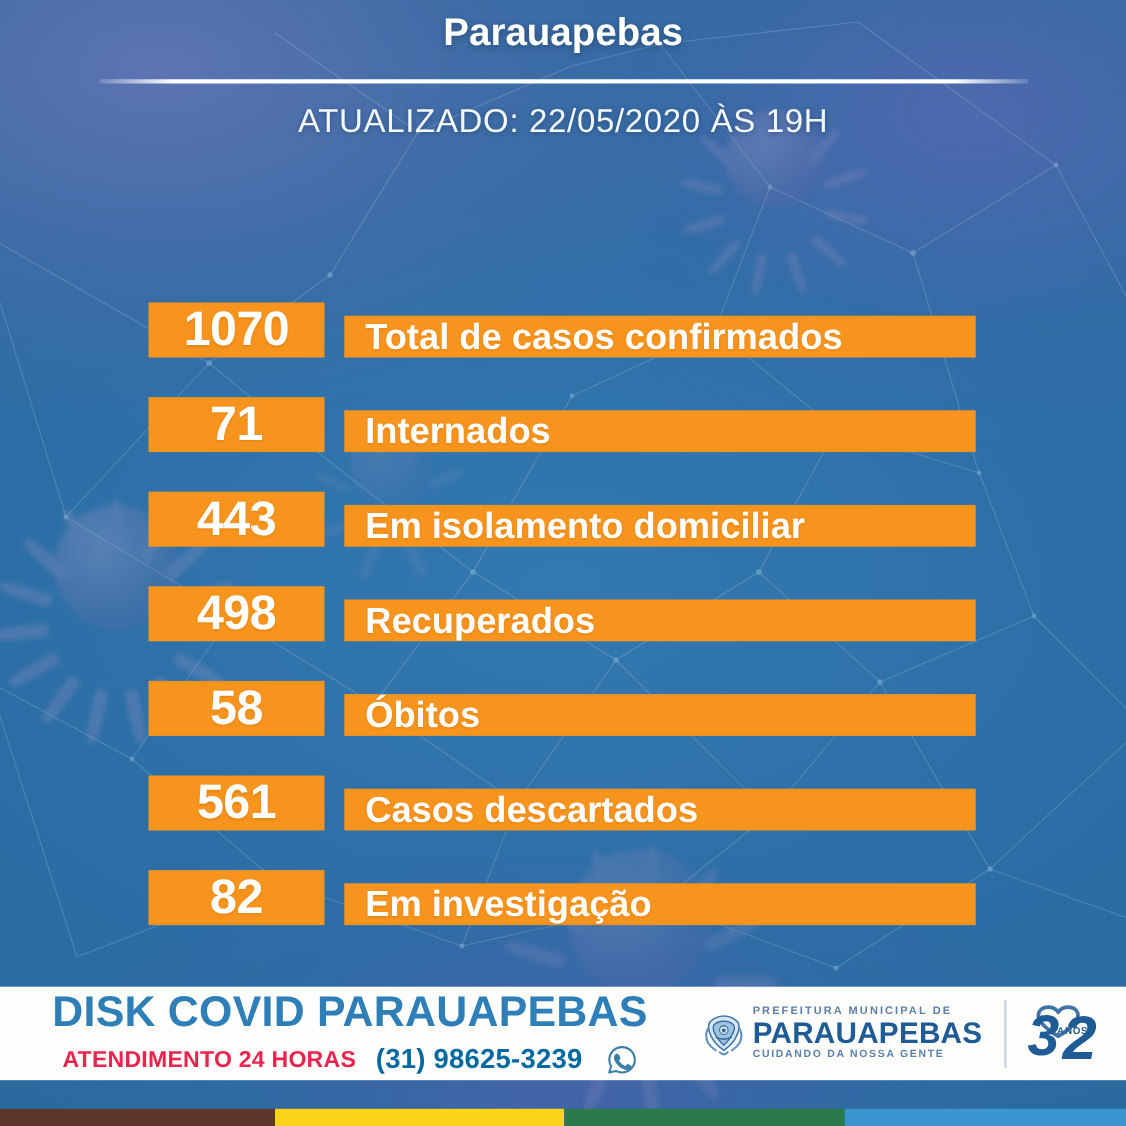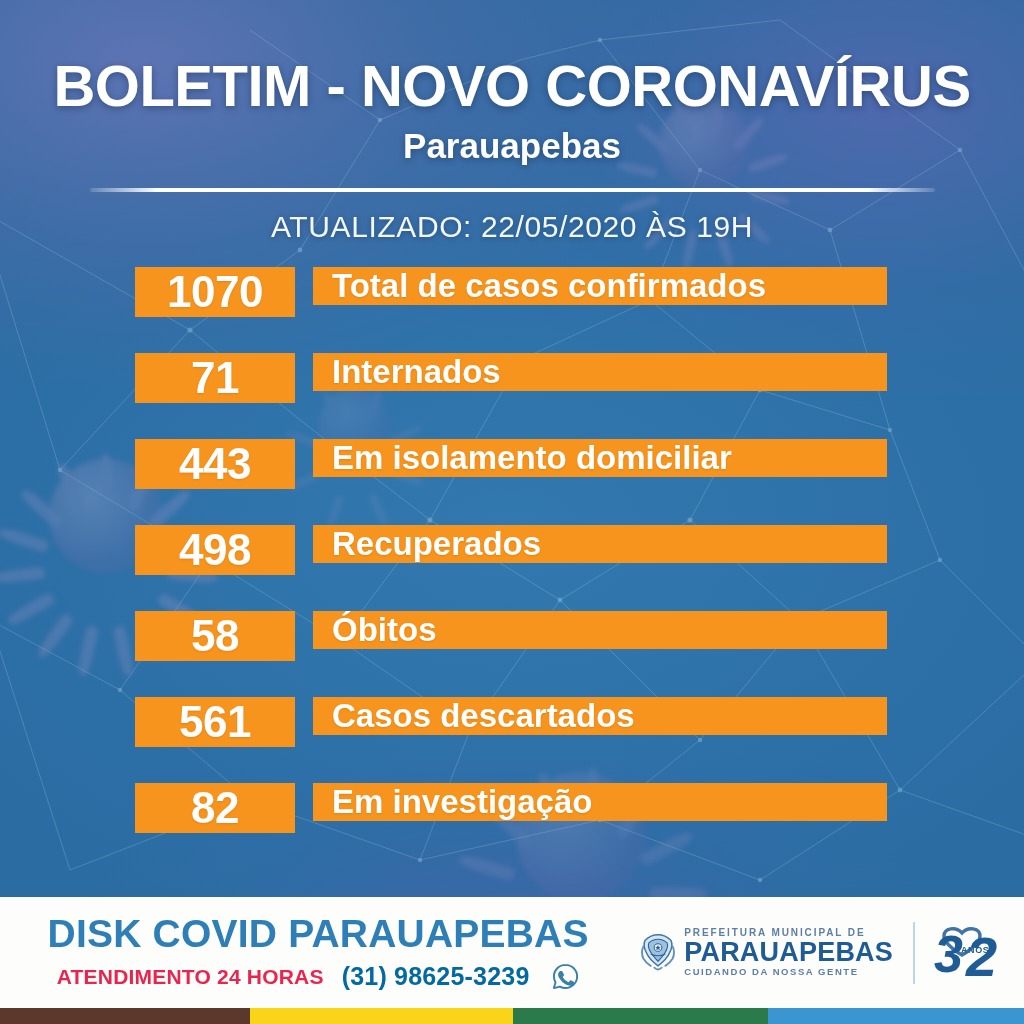--- a/index.html
+++ b/index.html
@@ -87,21 +87,21 @@
   }
 
   
   .stats {
     position:absolute;
     left:135px; top:267px;
     width:752px;
   }
   .stat-row {
     display:flex;
-    align-items:flex-start;
+    align-items:flex-end;
     height:58px;
     margin-bottom:28px;
   }
   .stat-row:last-child { margin-bottom:16px; }
 
   .stat-value {
     width:160px;
     flex:0 0 160px;
     background:#F7941D;
     color:#FFFFFF;
@@ -118,21 +118,21 @@
     font-size:33px; font-weight:bold;
     display:flex; align-items:center;
     padding-left:19px;
     text-shadow:0 1px 2px rgba(120,60,0,0.18);
   }
 
   
   .footer {
     position:absolute;
     left:0; top:897px;
-    width:1024px; height:111px;
+    width:1024px; height:85px;
     background:#FDFDFB;
     display:flex; align-items:center;
   }
   .footer-left {
     width:648px;
     text-align:center;
     padding-left:10px;
   }
   .disk-title {
     font-size:39px; font-weight:bold;
@@ -157,21 +157,21 @@
     letter-spacing:0.2px;
   }
   .wa-icon { display:inline-block; width:29px; height:29px; vertical-align:-6px; margin-left:3px; }
 
   .footer-logos {
     flex:1 1 auto;
     display:flex; align-items:center;
     gap:0;
   }
   .brasao-block {
-    display:flex; align-items:center; gap:4px;
+    display:flex; align-items:flex-end; gap:4px;
     padding-left:10px;
   }
   .brasao { width:44px; height:44px; flex:0 0 44px; }
   .brasao-text { line-height:1.0; }
   .bt-top {
     font-size:10px; font-weight:bold; color:#5C7FA8;
     letter-spacing:1.9px;
   }
   .bt-mid {
     font-size:27px; font-weight:bold; color:#1F5C96;
@@ -350,21 +350,20 @@
     <div class="spike" style="transform:rotate(65deg) translateY(-122%);"></div>
     <div class="spike" style="transform:rotate(110deg) translateY(-122%);"></div>
     <div class="spike" style="transform:rotate(155deg) translateY(-122%);"></div>
     <div class="spike" style="transform:rotate(200deg) translateY(-122%);"></div>
     <div class="spike" style="transform:rotate(245deg) translateY(-122%);"></div>
     <div class="spike" style="transform:rotate(290deg) translateY(-122%);"></div>
     <div class="spike" style="transform:rotate(335deg) translateY(-122%);"></div>
   </div>
 
   <div class="header">
-    <div class="title">BOLETIM - NOVO CORONAVÍRUS</div>
     <div class="subtitle">Parauapebas</div>
     <div class="rule"></div>
     <div class="updated">ATUALIZADO: 22/05/2020 ÀS 19H</div>
   </div>
 
   <div class="stats">
 
     <div class="stat-row">
       <div class="stat-value">1070</div>
       <div class="stat-label">Total de casos confirmados</div>

